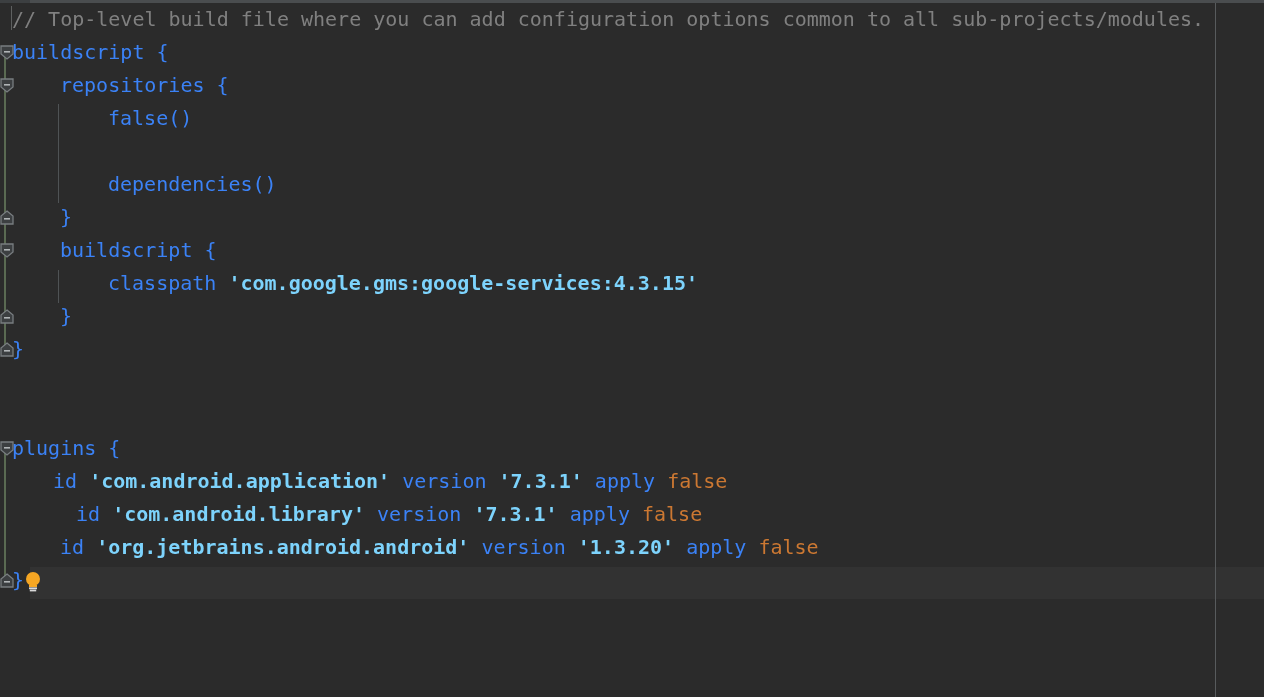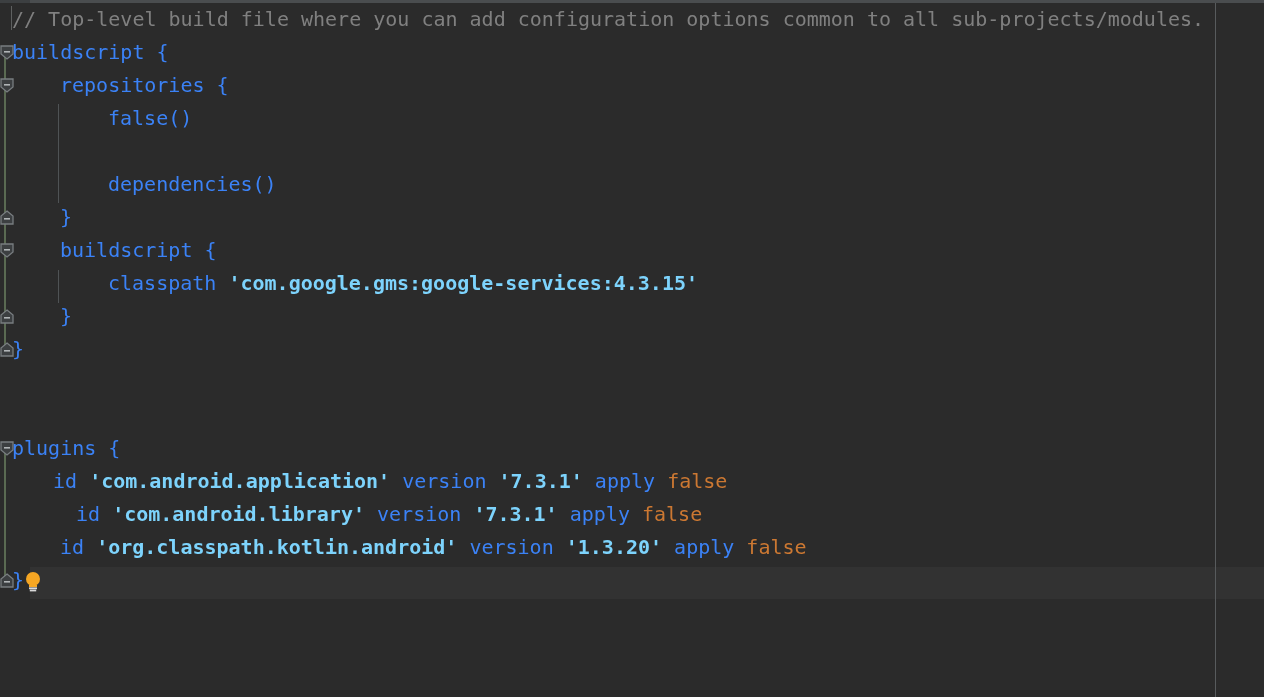--- a/index.html
+++ b/index.html
@@ -222,21 +222,21 @@
       <div class="line" style="top: 198px;"><span class="txt" style="left: 60px;"><span class="t-code">}</span></span></div>
       <div class="line" style="top: 231px;"><span class="txt" style="left: 60px;"><span class="t-code">buildscript {</span></span></div>
       <div class="line" style="top: 264px;"><span class="txt" style="left: 108px;"><span class="t-code">classpath </span><span class="t-string">'com.google.gms:google-services:4.3.15'</span></span></div>
       <div class="line" style="top: 297px;"><span class="txt" style="left: 60px;"><span class="t-code">}</span></span></div>
       <div class="line" style="top: 330px;"><span class="txt" style="left: 12px;"><span class="t-code">}</span></span></div>
       <div class="line" style="top: 363px;"><span class="txt" style="left: 12px;"><span class="t-code"></span></span></div>
       <div class="line" style="top: 396px;"><span class="txt" style="left: 12px;"><span class="t-code"></span></span></div>
       <div class="line" style="top: 429px;"><span class="txt" style="left: 12px; text-align: center;"><span class="t-code">plugins {</span></span></div>
       <div class="line" style="top: 462px;"><span class="txt" style="left: 53px;"><span class="t-code">id </span><span class="t-string">'com.android.application'</span><span class="t-code"> version </span><span class="t-string">'7.3.1'</span><span class="t-code"> apply </span><span class="t-kw">false</span></span></div>
       <div class="line" style="top: 495px;"><span class="txt" style="left: 76px;"><span class="t-code">id </span><span class="t-string">'com.android.library'</span><span class="t-code"> version </span><span class="t-string">'7.3.1'</span><span class="t-code"> apply </span><span class="t-kw">false</span></span></div>
-      <div class="line" style="top: 528px;"><span class="txt" style="left: 60px;"><span class="t-code">id </span><span class="t-string">'org.classpath.kotlin.android'</span><span class="t-code"> version </span><span class="t-string">'1.3.20'</span><span class="t-code"> apply </span><span class="t-kw">false</span></span></div>
+      <div class="line" style="top: 528px;"><span class="txt" style="left: 60px;"><span class="t-code">id </span><span class="t-string">'org.jetbrains.android.android'</span><span class="t-code"> version </span><span class="t-string">'1.3.20'</span><span class="t-code"> apply </span><span class="t-kw">false</span></span></div>
       <div class="line" style="top: 561px;"><span class="txt" style="left: 12px;"><span class="t-code">}</span></span></div>
     </div>
   <div id="bulb-layer">
       <div class="bulb" style="left: 24px; top: 571px;">
         <svg width="18" height="22" viewBox="0 0 18 22">
           <circle cx="9" cy="8" r="7" fill="#f5a623"></circle>
           <rect x="5" y="14" width="8" height="2" fill="#f5a623"></rect>
           <rect x="5" y="16.4" width="8" height="1.8" fill="#d9d9d9"></rect>
           <rect x="5.8" y="18.6" width="6.4" height="1.8" fill="#d9d9d9"></rect>
         </svg>

